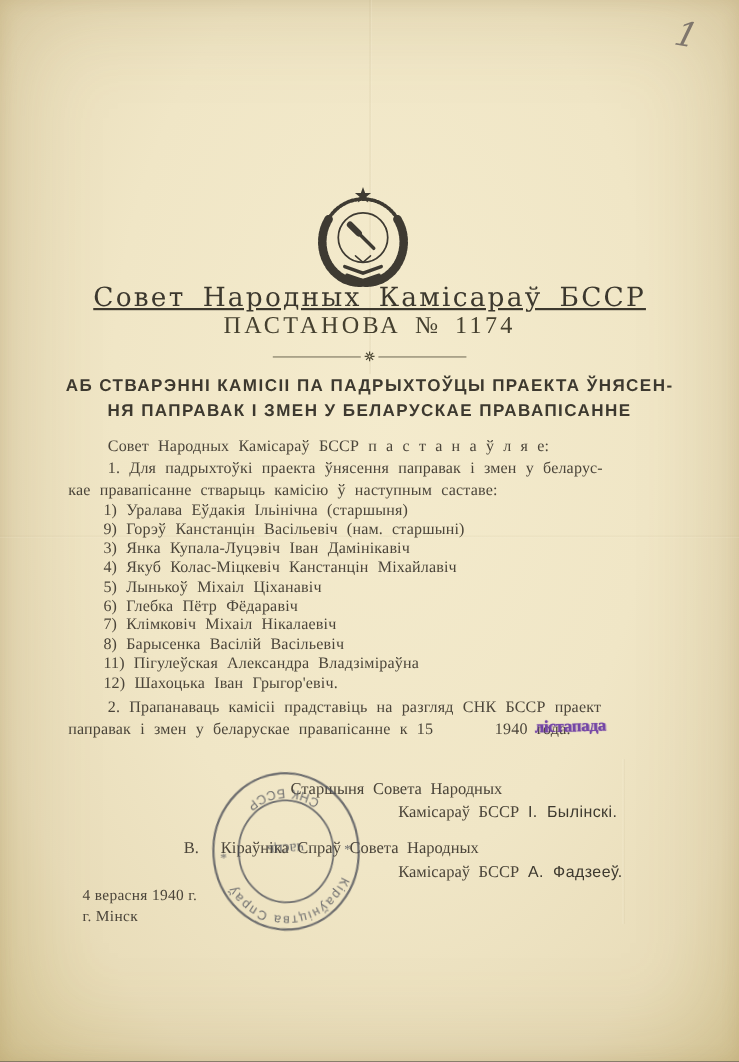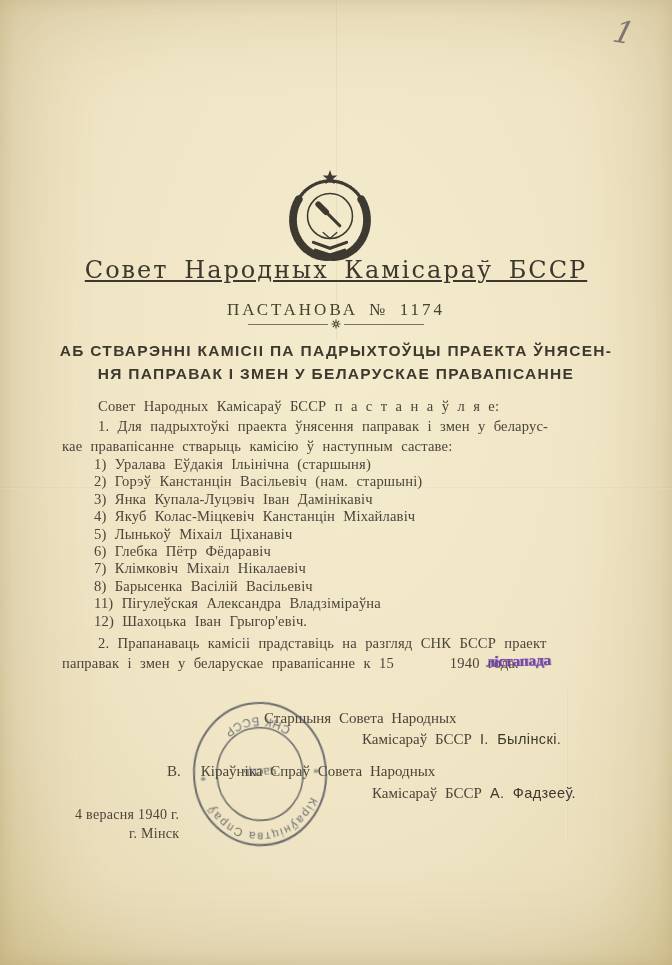--- a/index.html
+++ b/index.html
@@ -29,22 +29,22 @@
   }
 
   .emblem{position:absolute; left:286px; top:168px; width:88px; height:94px; opacity:.92;}
 
   .org-name{
     position:absolute; left:0; top:256px; width:672px; text-align:center;
     font-family:"DejaVu Serif",serif; font-size:24px; letter-spacing:2px;
     color:#3c382e; word-spacing:6px;text-decoration:underline;
   }
   .doc-number{
-    position:absolute; left:0; top:300px; width:672px; text-align:center;
-    font-size:17px; letter-spacing:3px; color:#45402f; word-spacing:4px;
+    position:absolute; left:0; top:283px; width:672px; text-align:center;
+    font-size:22px; letter-spacing:3px; color:#45402f; word-spacing:4px;
   }
   .divider{position:absolute; left:248px; top:317px; width:176px; height:14px;
     display:flex; align-items:center; justify-content:center; color:#55503f;}
   .divider .dline{flex:1; height:1px; background:#5b5542; opacity:.8;}
   .divider .rosette{width:10px; height:10px; margin:0 3px; flex:0 0 auto;}
 
   .doc-title{
     position:absolute; left:36px; top:339px; width:600px; text-align:center;
     font-family:"Liberation Sans","DejaVu Sans",sans-serif; font-weight:bold;
     font-size:15.5px; line-height:23px; letter-spacing:1.3px; color:#3d392f;
@@ -66,28 +66,28 @@
     position:absolute; left:424px; top:-2px;
     font-weight:bold; font-size:15.5px; letter-spacing:-.3px; word-spacing:0;
     color:#6b3aa4; transform:rotate(-1.5deg);
     text-shadow:0 0 1px rgba(107,58,164,.75), 1px 0 0 rgba(107,58,164,.4);
     opacity:.92;
   }
 
   .sig1-l1{position:absolute; left:264px; top:710px; font-size:15px; word-spacing:4px;}
   .sig1-l2{position:absolute; left:362px; top:731px; font-size:15px; word-spacing:4px;}
   .sig2-l1{position:absolute; left:167px; top:763px; font-size:15px; word-spacing:4px;}
-  .sig2-l2{position:absolute; left:372px; top:785px; font-size:15px; word-spacing:4px;}
+  .sig2-l2{position:absolute; left:362px; top:785px; font-size:15px; word-spacing:4px;}
   .sig-name{
     font-family:"Liberation Sans","DejaVu Sans",sans-serif; font-weight:normal;
     font-size:14.5px; letter-spacing:.4px; color:#3d392f; margin-left:8px;
   }
   .sig-gap{display:inline-block; width:20px;}
 
-  .date-block{position:absolute; left:75px; top:805px; font-size:14px; text-align:right;
+  .date-block{position:absolute; left:75px; top:805px; font-size:14px; text-align:left;
     line-height:19px; letter-spacing:.3px;}
 
   .stamp{
     position:absolute; left:188px; top:700px; width:144px; height:148px;
     transform:rotate(176deg) scaleY(1.03); opacity:.78;
     filter:blur(.3px); z-index:5; pointer-events:none;
   }
 </style>
 </head>
 <body>
@@ -134,21 +134,21 @@
     <div>НЯ ПАПРАВАК І ЗМЕН У БЕЛАРУСКАЕ ПРАВАПІСАННЕ</div>
   </div>
 
   <div class="body-block">
     <div class="indent">Совет Народных Камісараў БССР п а с т а н а ў л я е:</div>
     <div class="indent spread">1. Для падрыхтоўкі праекта ўнясення паправак і змен у беларус-</div>
     <div>кае правапісанне стварыць камісію ў наступным саставе:</div>
 
     <div class="members">
       <div class="member">1) Уралава Еўдакія Ільінічна (старшыня)</div>
-      <div class="member">2) Горэў Канстанцін Васільевіч (нам. старшыні)</div>
+      <div class="member">9) Горэў Канстанцін Васільевіч (нам. старшыні)</div>
       <div class="member">3) Янка Купала-Луцэвіч Іван Дамінікавіч</div>
       <div class="member">4) Якуб Колас-Міцкевіч Канстанцін Міхайлавіч</div>
       <div class="member">5) Лынькоў Міхаіл Ціханавіч</div>
       <div class="member">6) Глебка Пётр Фёдаравіч</div>
       <div class="member">7) Клімковіч Міхаіл Нікалаевіч</div>
       <div class="member">8) Барысенка Васілій Васільевіч</div>
       <div class="member">11) Пігулеўская Александра Владзіміраўна</div>
       <div class="member">12) Шахоцька Іван Грыгор'евіч.</div>
     </div>
 

